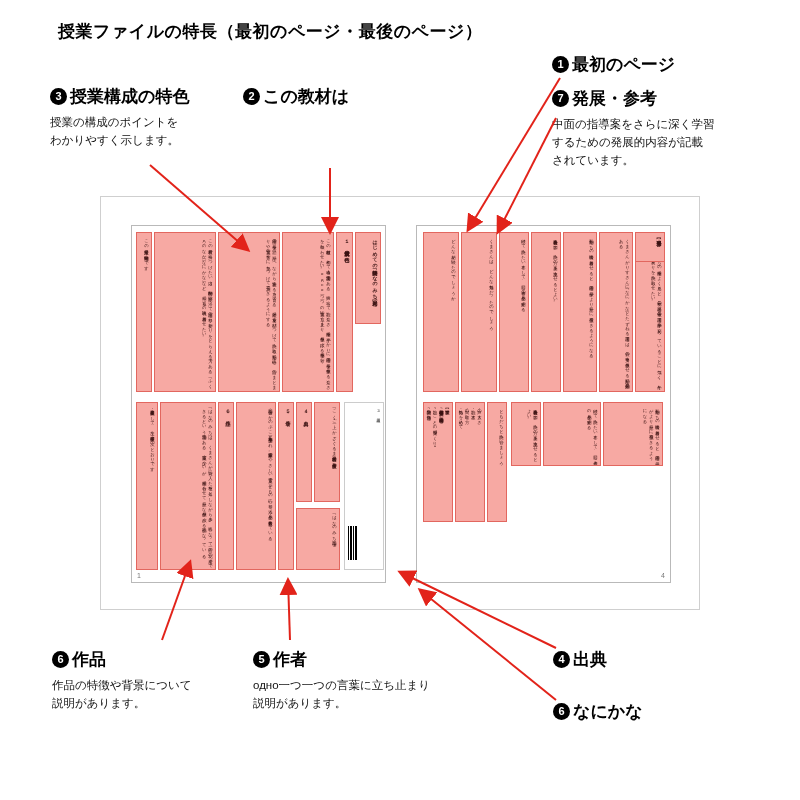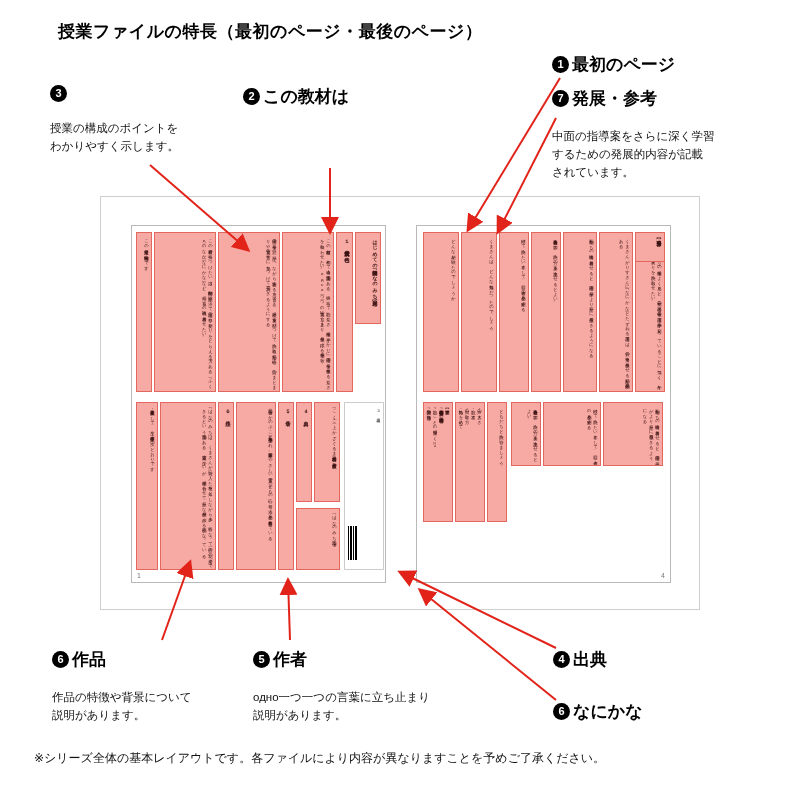--- a/index.html
+++ b/index.html
@@ -52,21 +52,21 @@
     height: 17px;
     border-radius: 50%;
     background: #000;
     color: #fff;
     font-size: 11px;
     font-weight: bold;
     line-height: 1;
     flex: 0 0 auto;
   }
   .callout .cbody {
-    margin-top: 18px;
+    margin-top: 6px;
     font-size: 11.5px;
     line-height: 1.55;
     color: #111;
     white-space: pre-line;
   }
   
   .note {
     position: absolute;
     left: 34px;
     top: 750px;
@@ -257,20 +257,21 @@
       </div>
       <div class="blk" style="left:186px; top:176px; width:60px; height:64px;">
         <div class="vtext">動物たちの表情に着目させると、場面の様子がより豊かに想像できるようになる。</div>
       </div>
     </div>
   </div>
 
   <div class="callout" style="left:50px; top:85px;">
     <div class="chead">
       <span class="num">3</span>
+      <span>授業構成の特色</span>
     </div>
     <div class="cbody">授業の構成のポイントを
 わかりやすく示します。</div>
   </div>
 
   <div class="callout" style="left:243px; top:85px;">
     <div class="chead">
       <span class="num">2</span>
       <span>この教材は</span>
     </div>
@@ -344,14 +345,13 @@
       <path d="M162,640 L190,562"></path>
 
       <path d="M290,640 L288,580"></path>
 
       <path d="M556,648 L400,572"></path>
 
       <path d="M556,700 L420,590"></path>
     </g>
   </svg>
 
-  <div class="note">※シリーズ全体の基本レイアウトです。各ファイルにより内容が異なりますことを予めご了承ください。</div>
 </div>
 
 </body></html>

